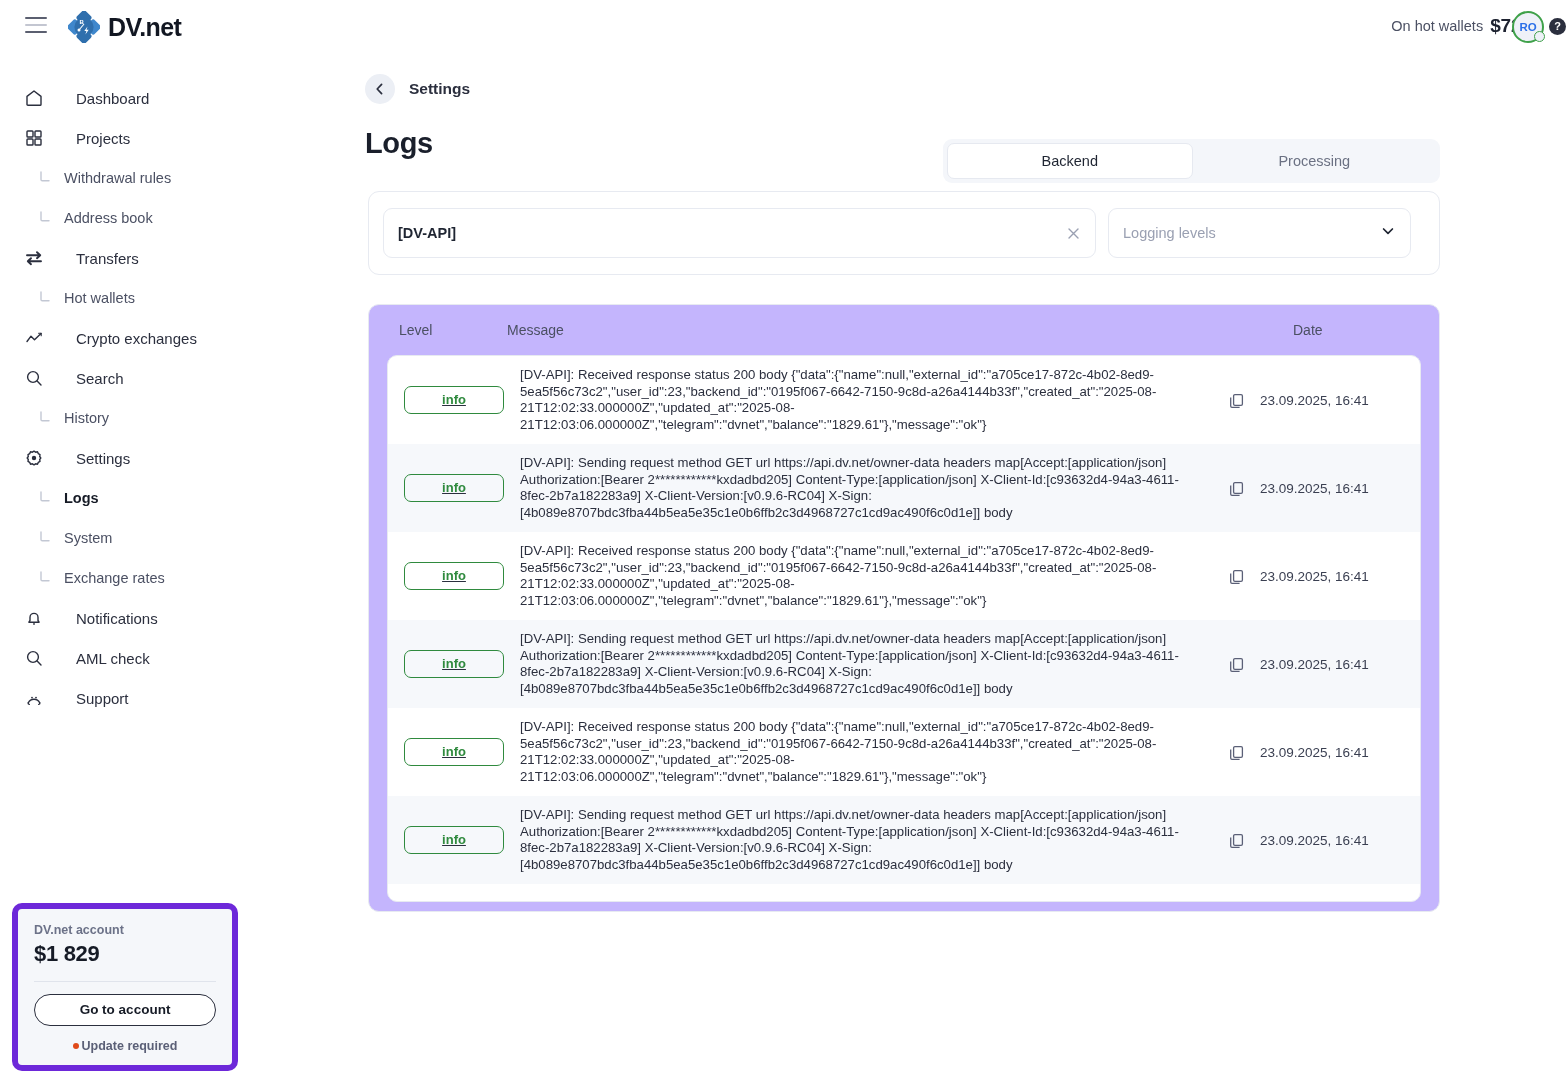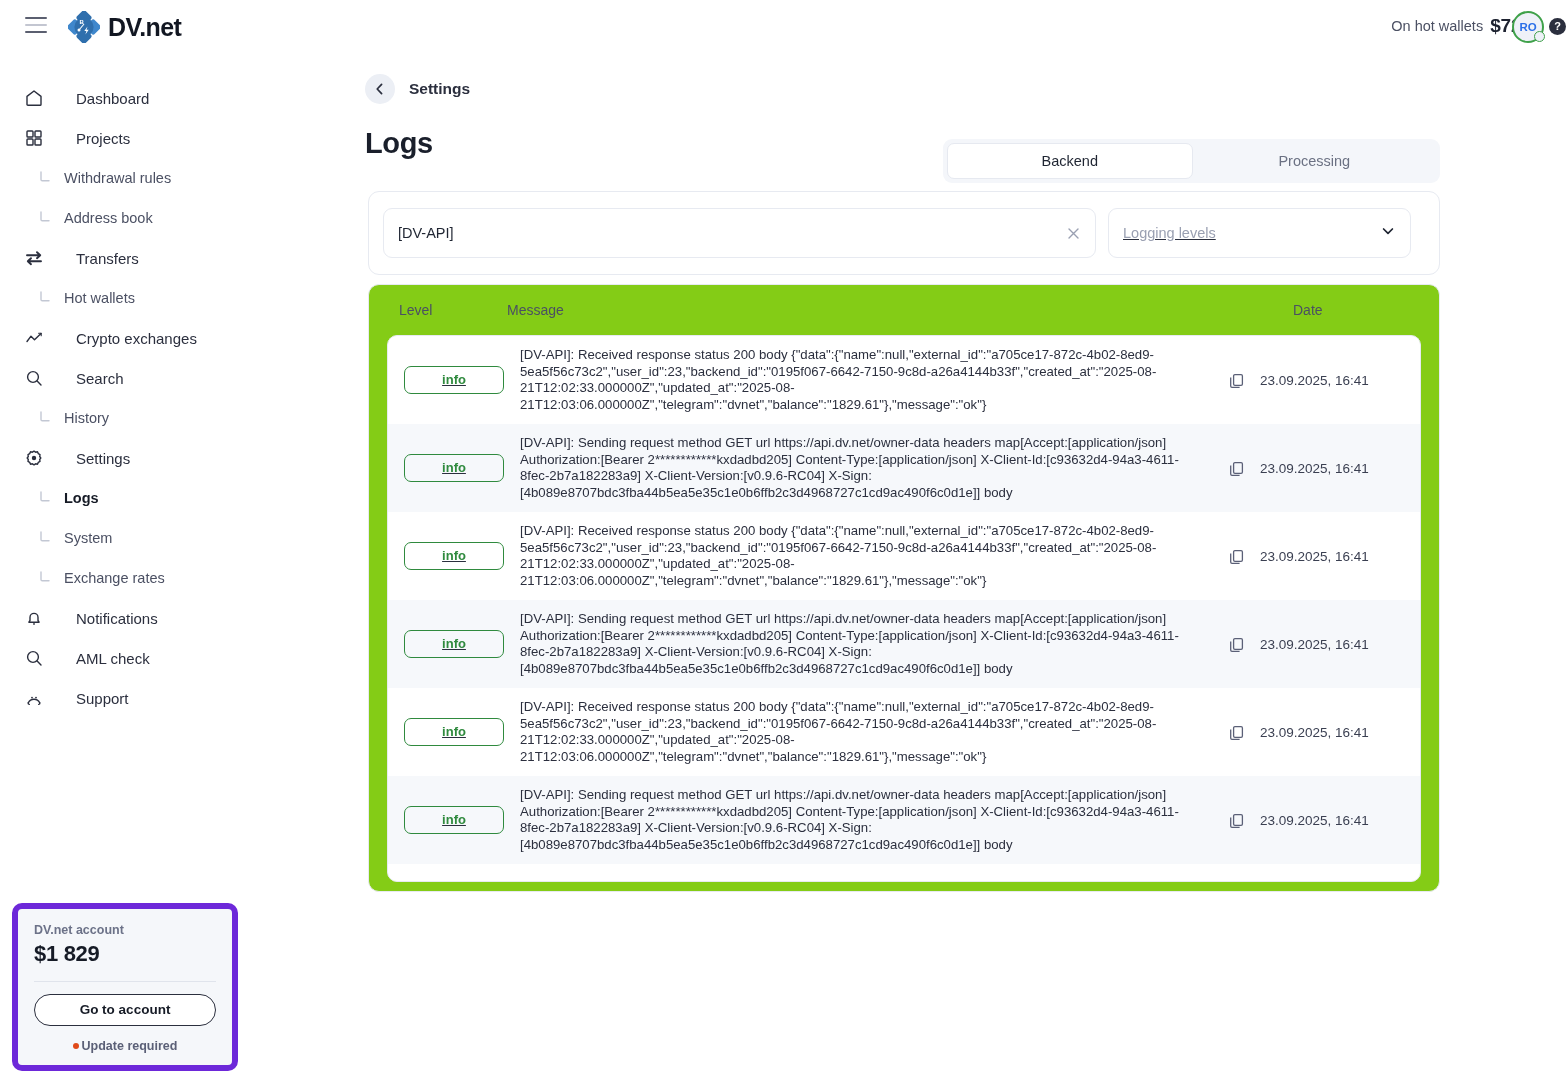--- a/index.html
+++ b/index.html
@@ -122,36 +122,36 @@
     display: flex; align-items: center; padding: 0 14px; gap: 12px;
   }
   .search-wrap {
     flex: 0 0 713px; height: 50px; position: relative;
     border: 1px solid #e7eaf1; border-radius: 9px; background: #fff;
     display: flex; align-items: center;
   }
   .search-input {
     border: none; outline: none; background: transparent;
     height: 48px; width: 100%; padding: 0 42px 0 14px;
-    font-size: 14.5px; color: #1f2532; font-family: "Liberation Sans", sans-serif;
+    font-size: 14.5px; color: #1f2532; font-family: "Liberation Sans", sans-serif; font-weight: bold;
   }
   .search-clear {
     position: absolute; right: 12px; top: 15px; width: 19px; height: 19px;
     cursor: pointer; color: #9aa0b2;
   }
   .levels-wrap {
     flex: 0 0 303px; height: 50px; border: 1px solid #e7eaf1; border-radius: 9px;
     background: #fff; display: flex; align-items: center; justify-content: space-between;
-    padding: 0 14px; cursor: pointer; text-decoration: underline;
+    padding: 0 14px; cursor: pointer;
   }
   .levels-placeholder { font-size: 14.5px; color: #9aa0b2; }
 
   .table-card {
-    position: absolute; left: 118px; top: 230px; width: 1072px; height: 608px;
-    background: #84cc16; border: 1px solid #e7eaf1; border-radius: 11px;
+    position: absolute; left: 118px; top: 250px; width: 1072px; height: 608px;
+    background: #c4b5fd; border: 1px solid #e7eaf1; border-radius: 11px;
     overflow: hidden;
   }
   .thead { display: flex; height: 50px; align-items: center; font-size: 14px; color: #4b5063; }
   .th-level { flex: 0 0 120px; padding-left: 30px; }
   .th-msg   { flex: 1 1 auto; padding-left: 18px; }
   .th-date  { flex: 0 0 170px; padding-left: 24px; }
 
   .tbody {
     margin: 0 18px; background: #fff; border: 1px solid #e7eaf1;
     border-radius: 10px; height: 547px; overflow: hidden;

